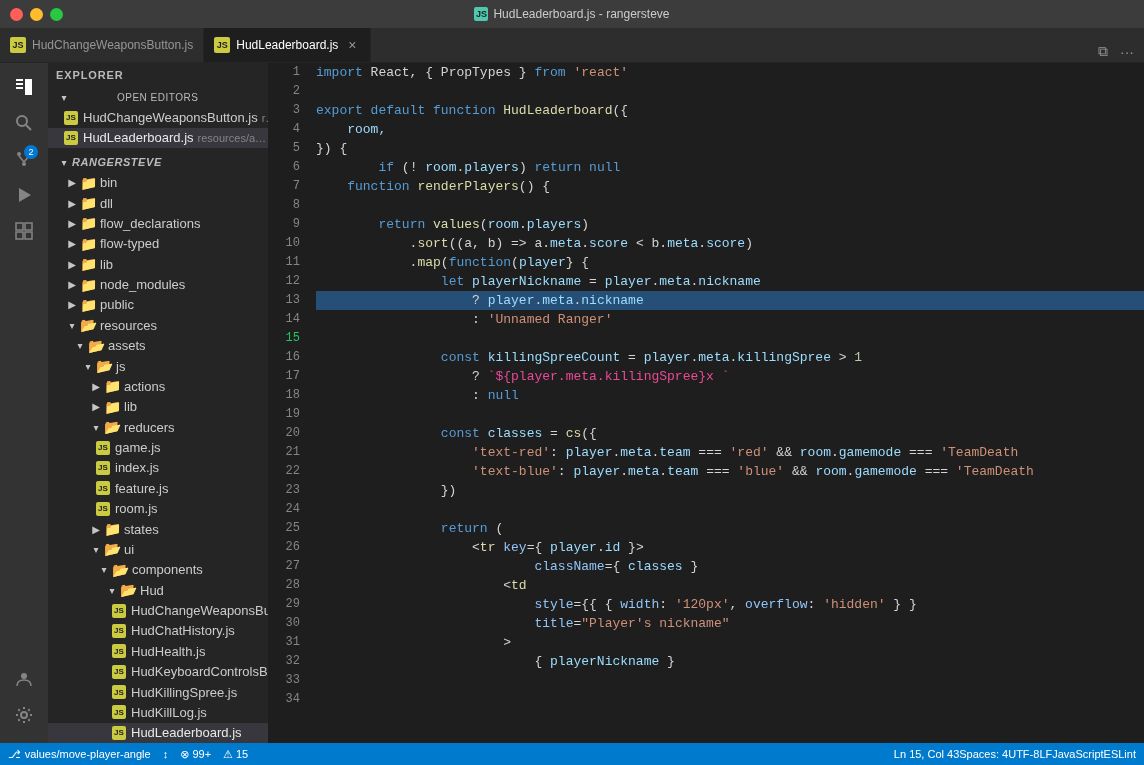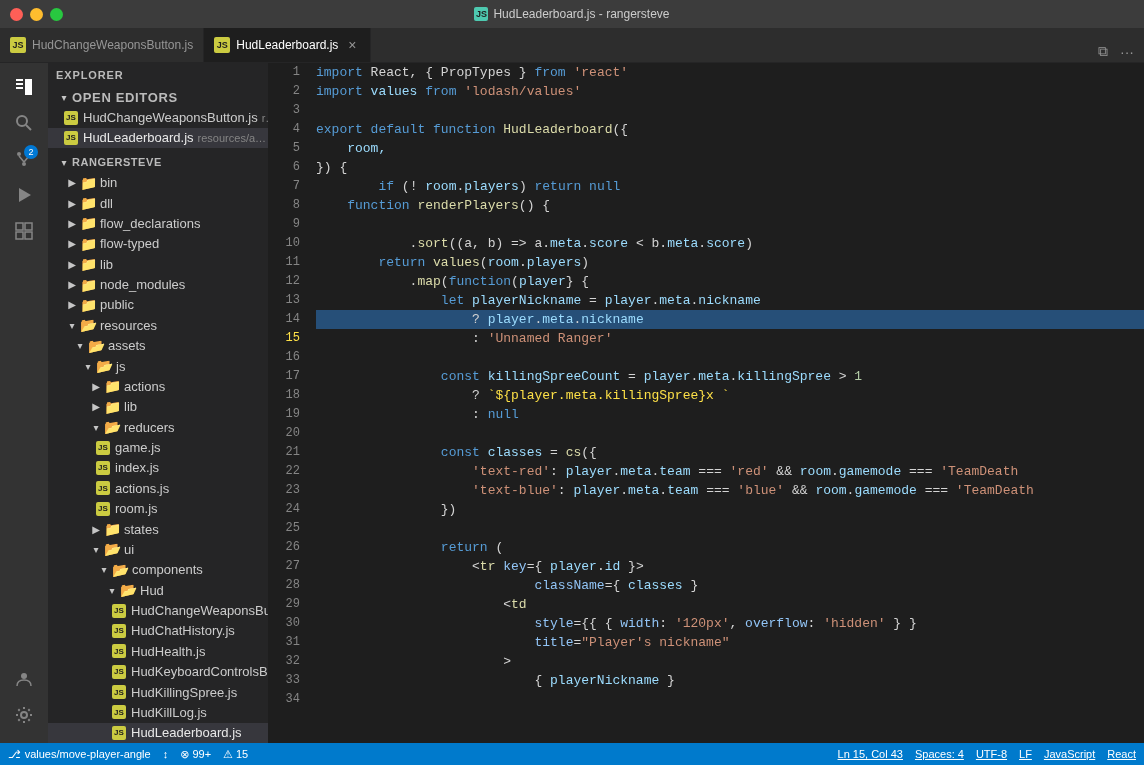--- a/index.html
+++ b/index.html
@@ -283,42 +283,42 @@
       color: #858585;
       user-select: none;
       flex-shrink: 0;
       padding-top: 0;
     }
     .line-num {
       height: 19px;
       font-size: 12px;
       line-height: 19px;
     }
-    .line-num.current { color: #fde047; }
+    .line-num.current { color: #22c55e; }
     #code-lines {
       flex: 1;
       overflow-x: auto;
       padding-left: 8px;
     }
     .code-line {
       height: 19px;
       white-space: pre;
       line-height: 19px;
     }
     .code-line.highlighted {
       background: #264f78;
     }
     
     .k { color: #569cd6; } 
     .s { color: #ce9178; } 
     .f { color: #dcdcaa; } 
     .p { color: #9cdcfe; } 
     .o { color: #d4d4d4; } 
     .n { color: #569cd6; } 
-    .t { color: #fde047; } 
+    .t { color: #ec4899; } 
     .num { color: #b5cea8; } 
     .attr { color: #92c5f7; } 
 
     
     #status-bar {
       height: 22px;
       background: #007acc;
       display: flex;
       align-items: center;
       padding: 0 8px;
@@ -329,22 +329,20 @@
     }
     .status-item {
       display: flex;
       align-items: center;
       gap: 4px;
       cursor: pointer;
     }
     #status-right {
       margin-left: auto;
       display: flex;
-      gap: 12px;
-      text-decoration: underline;
     }
   </style>
 </head>
 <body>
 
 <div id="title-bar">
   <div id="window-controls">
     <span class="window-btn btn-close"></span>
     <span class="window-btn btn-min"></span>
     <span class="window-btn btn-max"></span>
@@ -427,36 +425,36 @@
             </svg>
         </div>
       </div>
     </div>
 
     <div id="sidebar">
       <div class="sidebar-section-header">EXPLORER</div>
 
       <div class="tree-item indent-1">
         <span class="tree-arrow">▾</span>
-        <span style="font-size:13px;font-weight:700;letter-spacing:0.05em;color:#bbb;text-transform:uppercase;">OPEN EDITORS</span>
+        <span style="font-size:10px;font-weight:400;letter-spacing:0.05em;color:#bbb;text-transform:uppercase;margin-left:45px;">OPEN EDITORS</span>
       </div>
       <div class="tree-item indent-2">
         <span class="file-icon-js">JS</span>
         <span>HudChangeWeaponsButton.js</span>
         <span class="open-editor-path">resources/assets/js/ui/...</span>
       </div>
       <div class="tree-item indent-2 selected">
         <span class="file-icon-js" style="background:#cbcb41;">JS</span>
         <span style="color:#e8e8e8;">HudLeaderboard.js</span>
         <span class="open-editor-path">resources/assets/js/ui/componen...</span>
       </div>
 
       <div class="tree-item indent-1" style="margin-top:4px;">
         <span class="tree-arrow">▾</span>
-        <span style="font-size:11px;font-weight:700;letter-spacing:0.05em;color:#bbb;text-transform:uppercase;">RANGERSTEVE</span>
+        <span style="font-size:11px;font-weight:700;letter-spacing:0.05em;color:#bbb;text-transform:uppercase;font-style:italic;">RANGERSTEVE</span>
       </div>
 
       <div class="tree-item indent-2">
         <span class="tree-arrow">▶</span>
         <span class="tree-folder-icon folder-yellow">📁</span>
         <span>bin</span>
       </div>
       <div class="tree-item indent-2">
         <span class="tree-arrow">▶</span>
         <span class="tree-folder-icon folder-yellow">📁</span>
@@ -520,21 +518,21 @@
       <div class="tree-item indent-6">
         <span class="file-icon-js">JS</span>
         <span>game.js</span>
       </div>
       <div class="tree-item indent-6">
         <span class="file-icon-js">JS</span>
         <span>index.js</span>
       </div>
       <div class="tree-item indent-6">
         <span class="file-icon-js">JS</span>
-        <span>actions.js</span>
+        <span>feature.js</span>
       </div>
       <div class="tree-item indent-6">
         <span class="file-icon-js">JS</span>
         <span>room.js</span>
       </div>
       <div class="tree-item indent-5">
         <span class="tree-arrow">▶</span>
         <span class="tree-folder-icon folder-yellow">📁</span>
         <span>states</span>
       </div>
@@ -618,30 +616,29 @@
             <div class="line-num">29</div>
             <div class="line-num">30</div>
             <div class="line-num">31</div>
             <div class="line-num">32</div>
             <div class="line-num">33</div>
             <div class="line-num">34</div>
           </div>
         <div id="code-lines">
 
         <div class="code-line"><span class="k">import</span><span class="o"> React, { PropTypes } </span><span class="k">from</span><span class="s"> 'react'</span></div>
-            <div class="code-line"><span class="k">import</span><span class="p"> values </span><span class="k">from</span><span class="s"> 'lodash/values'</span></div>
             <div class="code-line">&nbsp;</div>
             <div class="code-line"><span class="k">export default function </span><span class="f">HudLeaderboard</span><span class="o">({</span></div>
             <div class="code-line"><span class="p">    room,</span></div>
             <div class="code-line"><span class="o">}) {</span></div>
             <div class="code-line"><span class="o">        </span><span class="k">if</span><span class="o"> (! </span><span class="p">room</span><span class="o">.</span><span class="p">players</span><span class="o">) </span><span class="k">return </span><span class="n">null</span></div>
             <div class="code-line"><span class="o">    </span><span class="k">function </span><span class="f">renderPlayers</span><span class="o">() {</span></div>
             <div class="code-line">&nbsp;</div>
+            <div class="code-line"><span class="o">        </span><span class="k">return </span><span class="f">values</span><span class="o">(</span><span class="p">room</span><span class="o">.</span><span class="p">players</span><span class="o">)</span></div>
             <div class="code-line"><span class="o">            .</span><span class="f">sort</span><span class="o">((a, b) =&gt; a.</span><span class="p">meta</span><span class="o">.</span><span class="p">score</span><span class="o"> &lt; b.</span><span class="p">meta</span><span class="o">.</span><span class="p">score</span><span class="o">)</span></div>
-            <div class="code-line"><span class="o">        </span><span class="k">return </span><span class="f">values</span><span class="o">(</span><span class="p">room</span><span class="o">.</span><span class="p">players</span><span class="o">)</span></div>
             <div class="code-line"><span class="o">            .</span><span class="f">map</span><span class="o">(</span><span class="k">function</span><span class="o">(</span><span class="p">player</span><span class="o">} {</span></div>
             <div class="code-line"><span class="o">                </span><span class="k">let </span><span class="p">playerNickname</span><span class="o"> = </span><span class="p">player</span><span class="o">.</span><span class="p">meta</span><span class="o">.</span><span class="p">nickname</span></div>
             <div class="code-line highlighted"><span class="o">                    ? </span><span class="p">player</span><span class="o">.</span><span class="p">meta</span><span class="o">.</span><span class="p">nickname</span></div>
             <div class="code-line"><span class="o">                    : </span><span class="s">'Unnamed Ranger'</span></div>
             <div class="code-line">&nbsp;</div>
             <div class="code-line"><span class="o">                </span><span class="k">const </span><span class="p">killingSpreeCount</span><span class="o"> = </span><span class="p">player</span><span class="o">.</span><span class="p">meta</span><span class="o">.</span><span class="p">killingSpree</span><span class="o"> &gt; </span><span class="num">1</span></div>
             <div class="code-line"><span class="o">                    ? </span><span class="t">`${player.meta.killingSpree}x `</span></div>
             <div class="code-line"><span class="o">                    : </span><span class="n">null</span></div>
             <div class="code-line">&nbsp;</div>
             <div class="code-line"><span class="o">                </span><span class="k">const </span><span class="p">classes</span><span class="o"> = </span><span class="f">cs</span><span class="o">({</span></div>
@@ -686,17 +683,17 @@
       <div class="status-item">
         <span>UTF-8</span>
       </div>
       <div class="status-item">
         <span>LF</span>
       </div>
       <div class="status-item">
         <span>JavaScript</span>
       </div>
       <div class="status-item">
-        <span>React</span>
+        <span>ESLint</span>
       </div>
     </div>
   </div>
 </div>
 
 </body></html>

